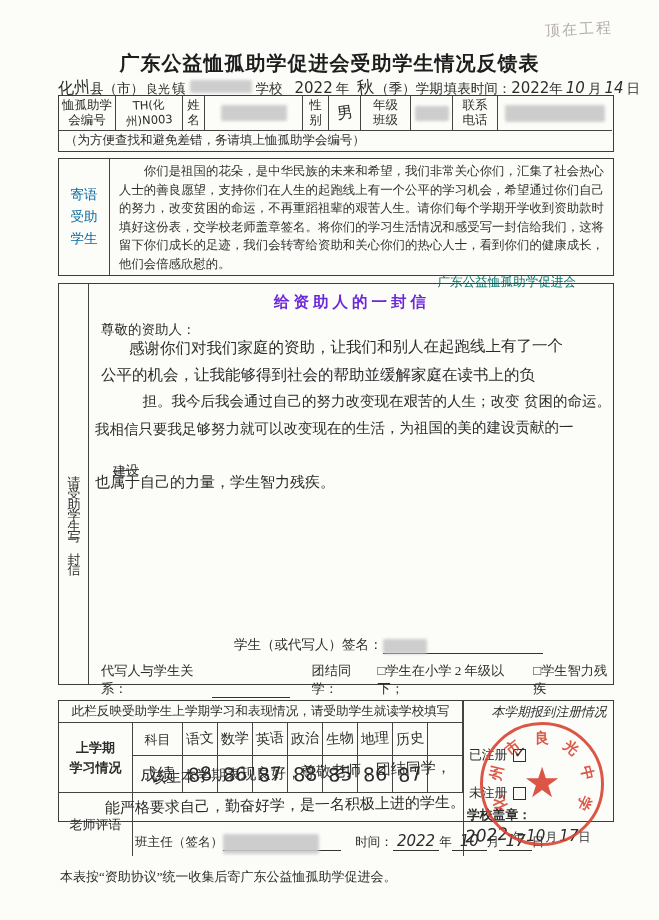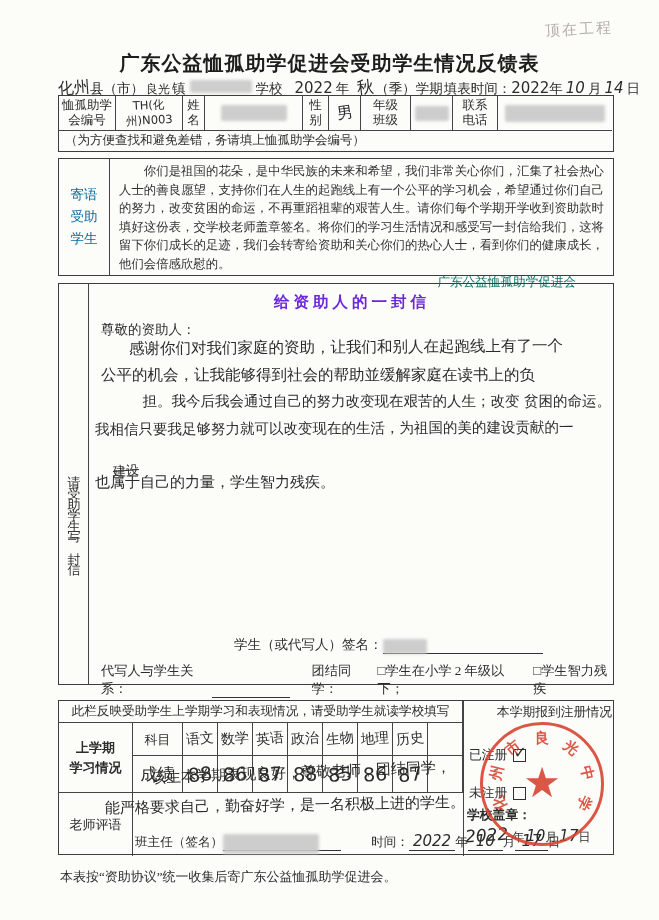--- a/index.html
+++ b/index.html
@@ -115,27 +115,27 @@
       <div style="position:absolute; left:12px; top:378px; font-size:13.2px; color:#2d2d2d; display:flex; align-items:flex-end;">
         <span>代写人与学生关系：</span>
         <span class="u" style="display:inline-block; width:82px; height:14px;"></span>
         <span style="margin-left:22px;">团结同学：</span>
         <span style="margin-left:4px;">□学生在小学 2 年级以下；</span>
         <span style="margin-left:12px;">□学生智力残疾</span>
       </div>
     </div>
   </div>
 
-  <div class="box" style="left:58px; top:700px; width:556px; height:155px;">
+  <div class="box" style="left:58px; top:700px; width:556px; height:122px;">
 
     <div class="cell bb" style="left:0; top:0; width:404px; height:22px;">
       <span class="lbl" style="font-size:12.6px;">此栏反映受助学生上学期学习和表现情况，请受助学生就读学校填写</span>
     </div>
 
-    <div class="cell" style="left:404px; top:0; width:149px; height:22px; border-right:none; border-left:1.1px solid #444; justify-content:flex-end; padding-left:22px;">
+    <div class="cell" style="left:404px; top:0; width:149px; height:22px; border-right:none; border-left:1.1px solid #444; justify-content:center; padding-left:22px;font-style:italic;">
       <span class="lbl" style="font-size:12.8px;">本学期报到注册情况</span>
     </div>
 
     <div class="cell pre lbl bb" style="left:0; top:22px; width:74px; height:70px; font-size:13px; line-height:20px;font-weight:bold;">上学期
 学习情况</div>
 
     <div class="cell lbl bb" style="left:74px; top:22px; width:50px; height:33px; font-size:13px;">科目</div>
     <div class="cell lbl bb" style="left:74px; top:55px; width:50px; height:37px; font-size:17px;">成绩</div>
 
     <div class="cell bb" style="left:124px; top:22px; width:35px; height:33px;">
@@ -193,21 +193,21 @@
     <div class="abs" style="left:404px; top:0; width:0; height:155px; border-left:1.1px solid #444;"></div>
 
     <div class="hw" style="position:absolute; left:92px; top:62px; width:312px; font-size:15px; transform:rotate(-2deg); white-space:nowrap;">该生本学期表现良好，尊敬老师，团结同学，</div>
     <div class="hw" style="position:absolute; left:46px; top:95px; width:358px; font-size:15px; transform:rotate(-1deg); white-space:nowrap;">能严格要求自己，勤奋好学，是一名积极上进的学生。</div>
 
     <div style="position:absolute; left:76px; top:130px; display:flex; align-items:flex-end; font-size:12.6px; color:#2d2d2d;">
       <span>班主任（签名）</span>
       <span class="u" style="display:inline-block; width:118px; height:16px;">
         <span class="redact" style="width:96px; height:20px;"></span>
       </span>
-      <span style="margin-left:30px;">时间：</span>
+      <span style="margin-left:14px;">时间：</span>
       <span class="hw u" style="font-size:15px; font-style:italic; padding:0 4px;">2022</span>
       <span>年</span>
       <span class="hw u" style="font-size:15px; font-style:italic; padding:0 8px;">10</span>
       <span>月</span>
       <span class="hw u" style="font-size:16px; font-style:italic; padding:0 6px;">17</span>
       <span>日</span>
     </div>
 
     <div style="position:absolute; left:404px; top:22px; width:149px; height:133px;">
       <div style="position:absolute; left:6px; top:24px; display:flex; align-items:center; font-size:12.8px; color:#2d2d2d;">

